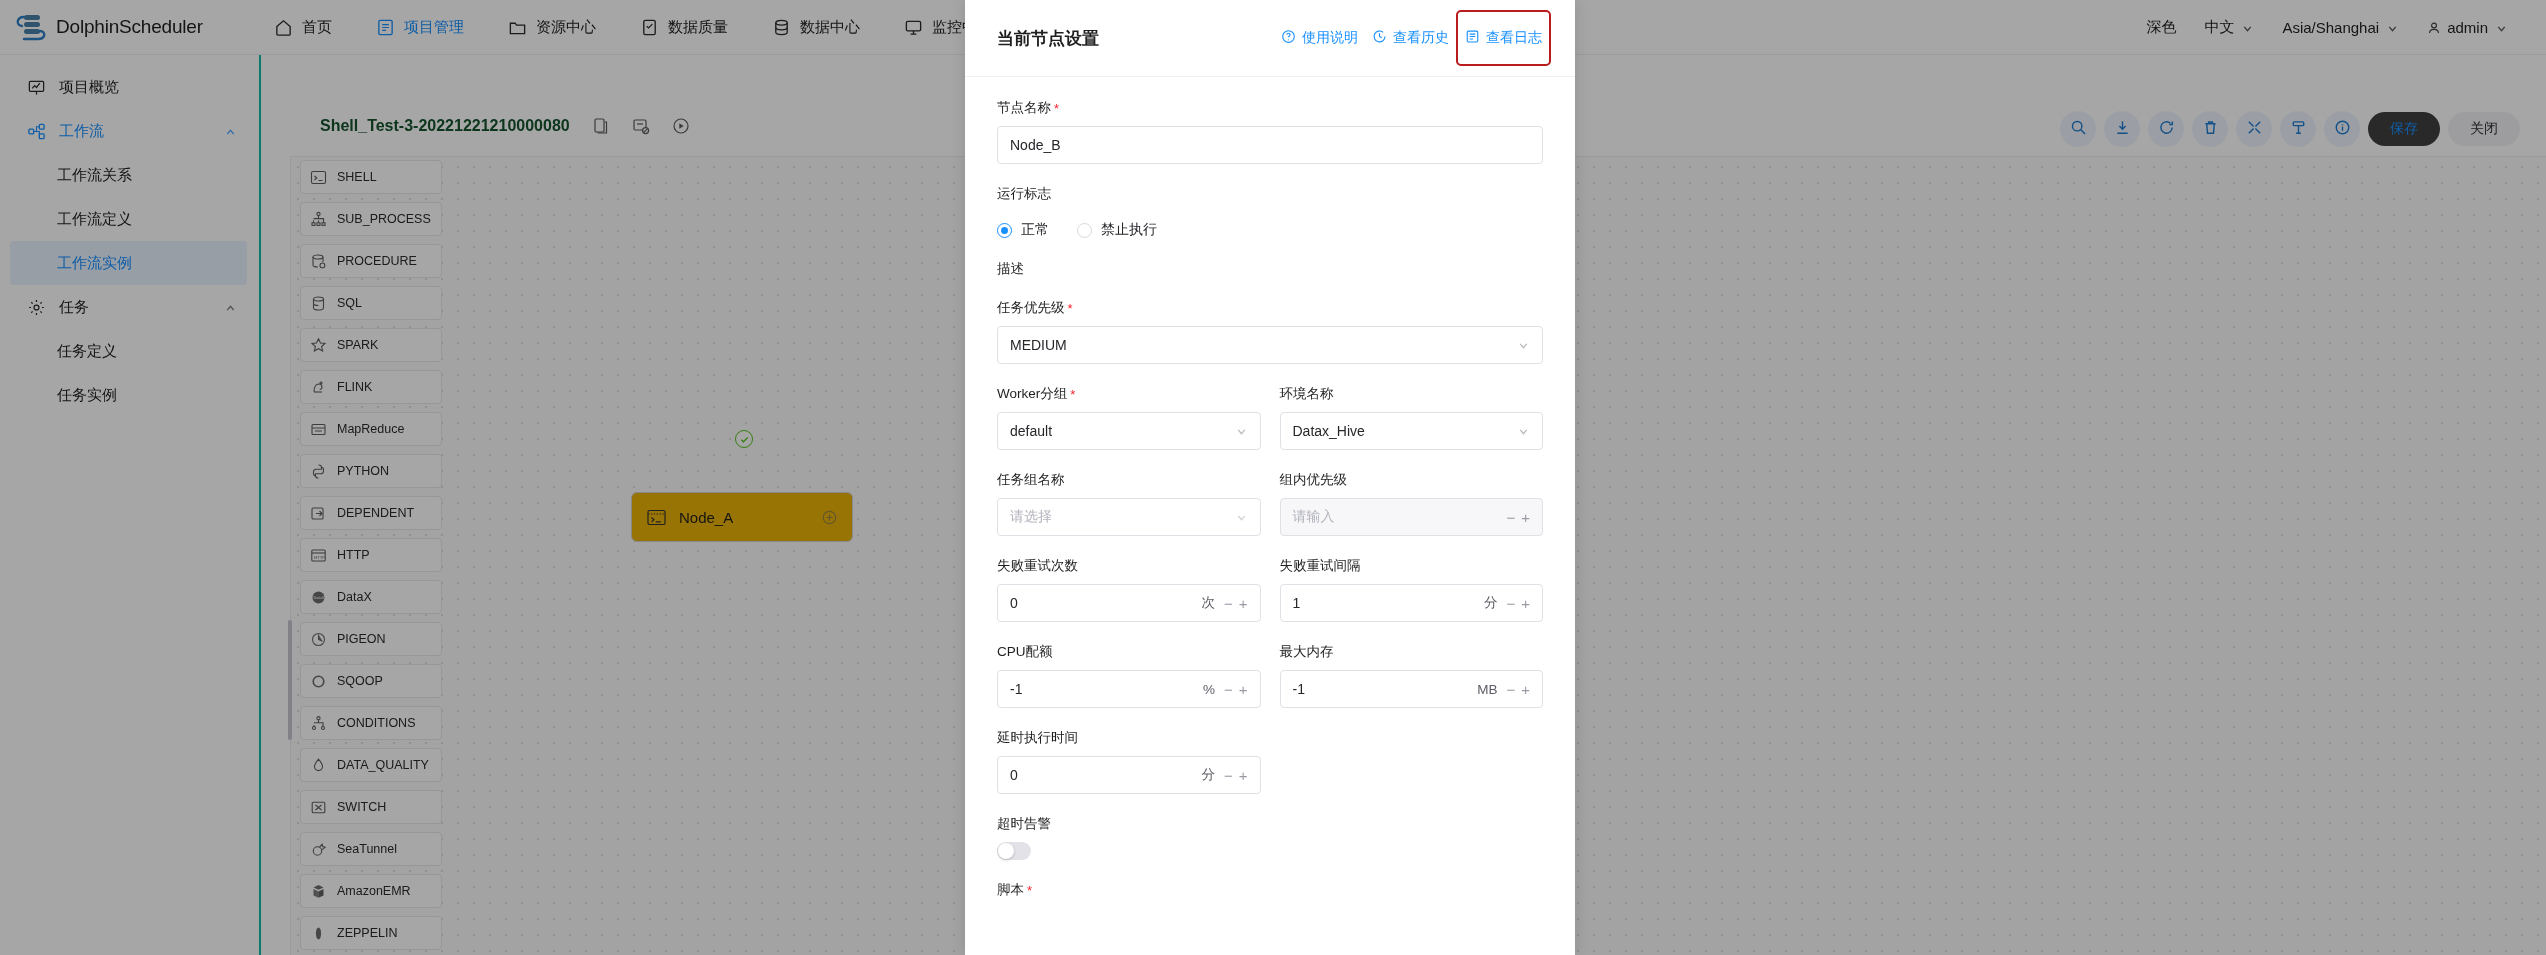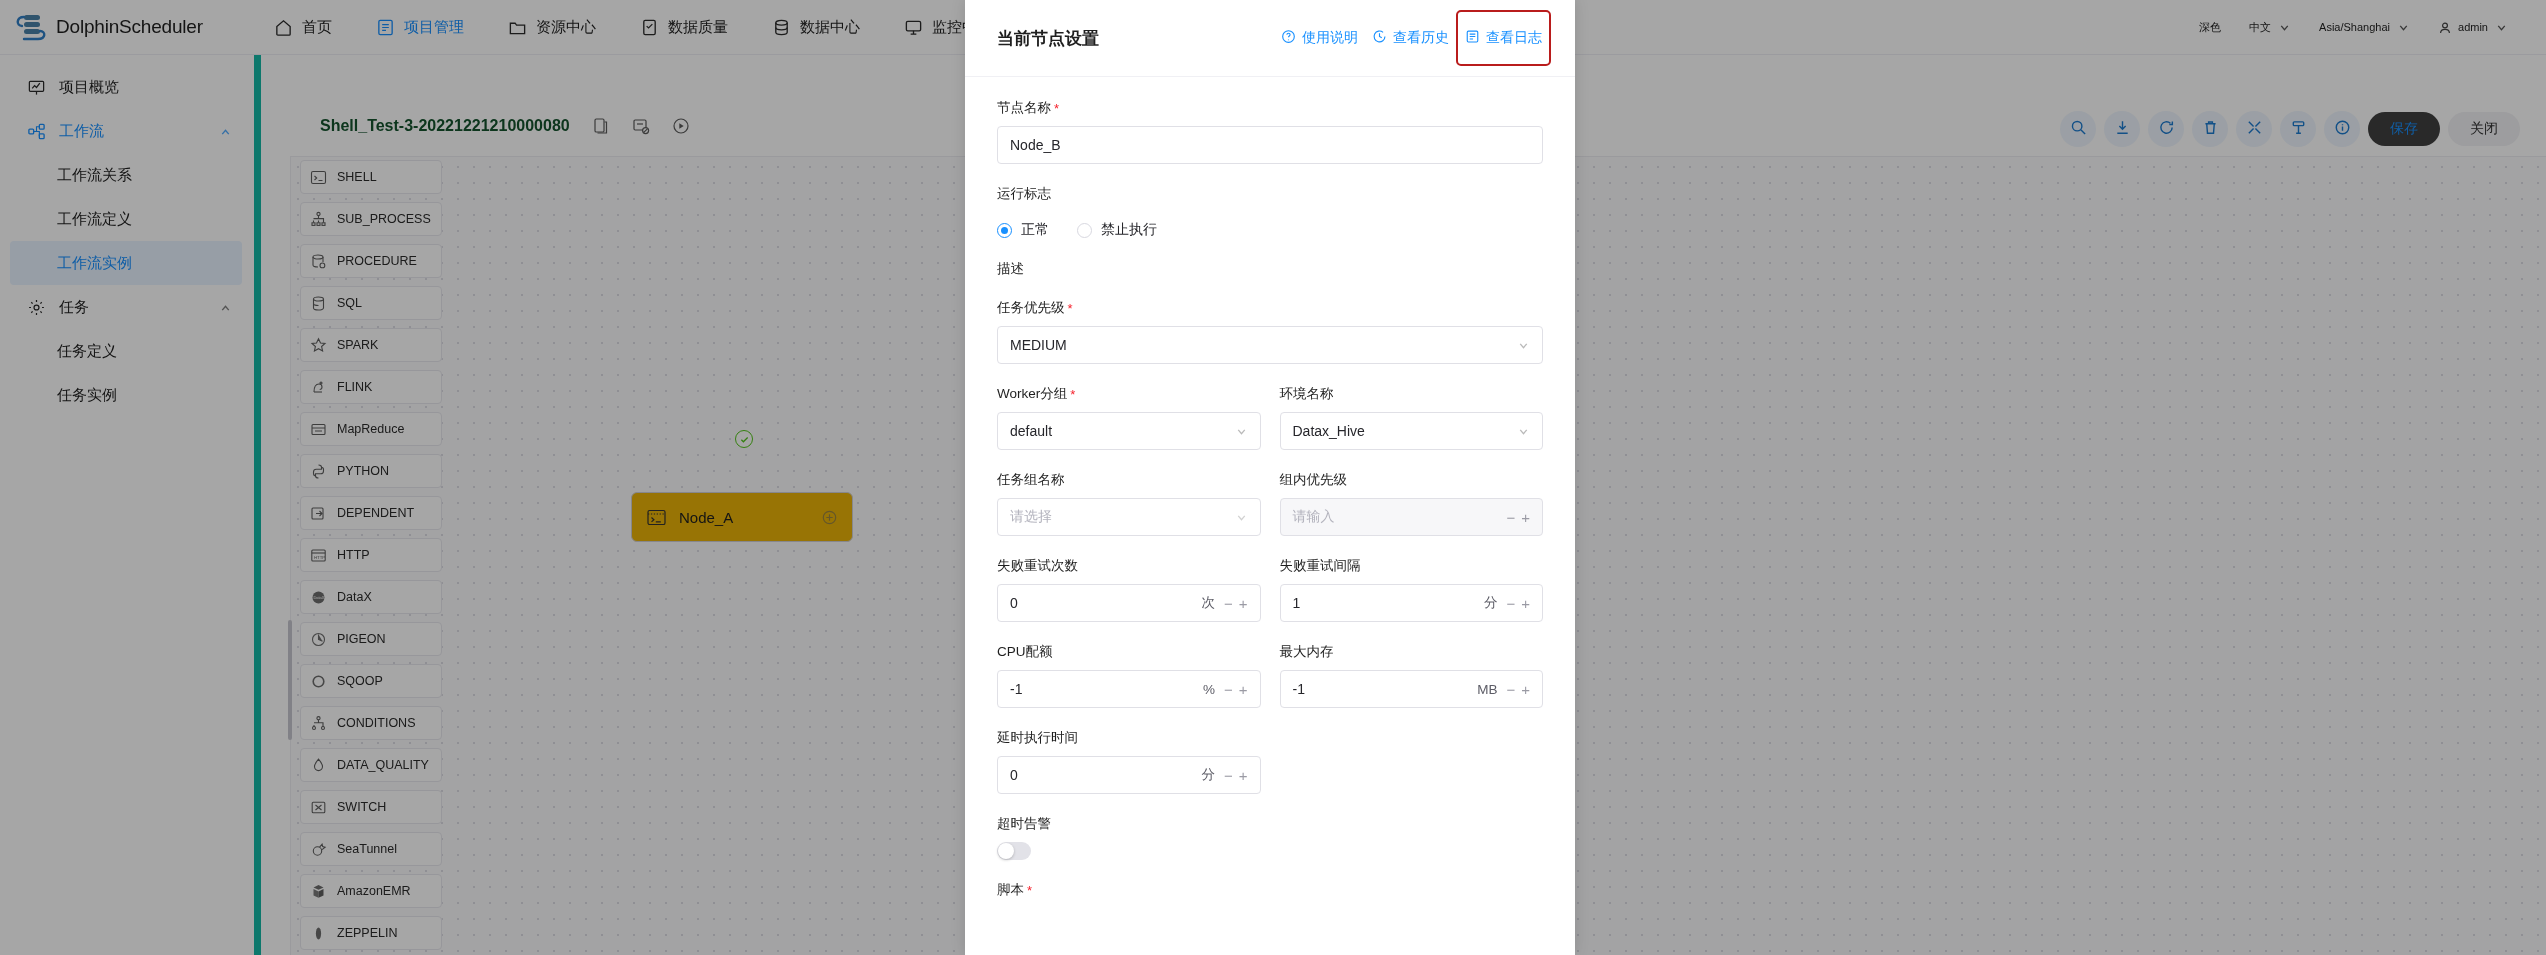--- a/index.html
+++ b/index.html
@@ -33,29 +33,29 @@
   .nav-items { display: flex; align-items: center; gap: 0px; }
   .nav-item {
     display: flex; align-items: center; gap: 9px;
     padding: 0 22px; height: 55px; cursor: pointer;
     font-size: 15px; color: #1f1f1f; white-space: nowrap;
   }
   .nav-item.active { color: #1890ff; }
   .nav-ico { width: 19px; height: 19px; display: block; flex: none;}
   .nav-right {
     margin-left: auto; display: flex; align-items: center;
-    gap: 0px; padding-right: 24px; font-size: 11px; color: #1f1f1f;
+    gap: 0px; padding-right: 24px; font-size: 15px; color: #1f1f1f;
   }
   .nav-right .ritem { display:flex; align-items:center; gap:7px; padding: 0 14px; cursor:pointer; white-space: nowrap;}
   .caret { display:inline-block; width: 13px; height: 13px; }
 
   
   .sidebar {
     position: absolute; top: 55px; left: 0; width: 261px; bottom: 0;
-    background: #fff; border-right: 7px solid #14b8a6; padding-top: 10px;
+    background: #fff; border-right: 2px solid #14b8a6; padding-top: 10px;
     z-index: 4;
   }
   .side-row {
     display: flex; align-items: center; height: 44px; cursor: pointer;
     font-size: 15px; color: #1f1f1f; padding-left: 27px; gap: 13px;
     position: relative;
   }
   .side-row.sub { padding-left: 57px; }
   .side-row.active-blue { color: #1890ff; }
   .side-row.selected {

